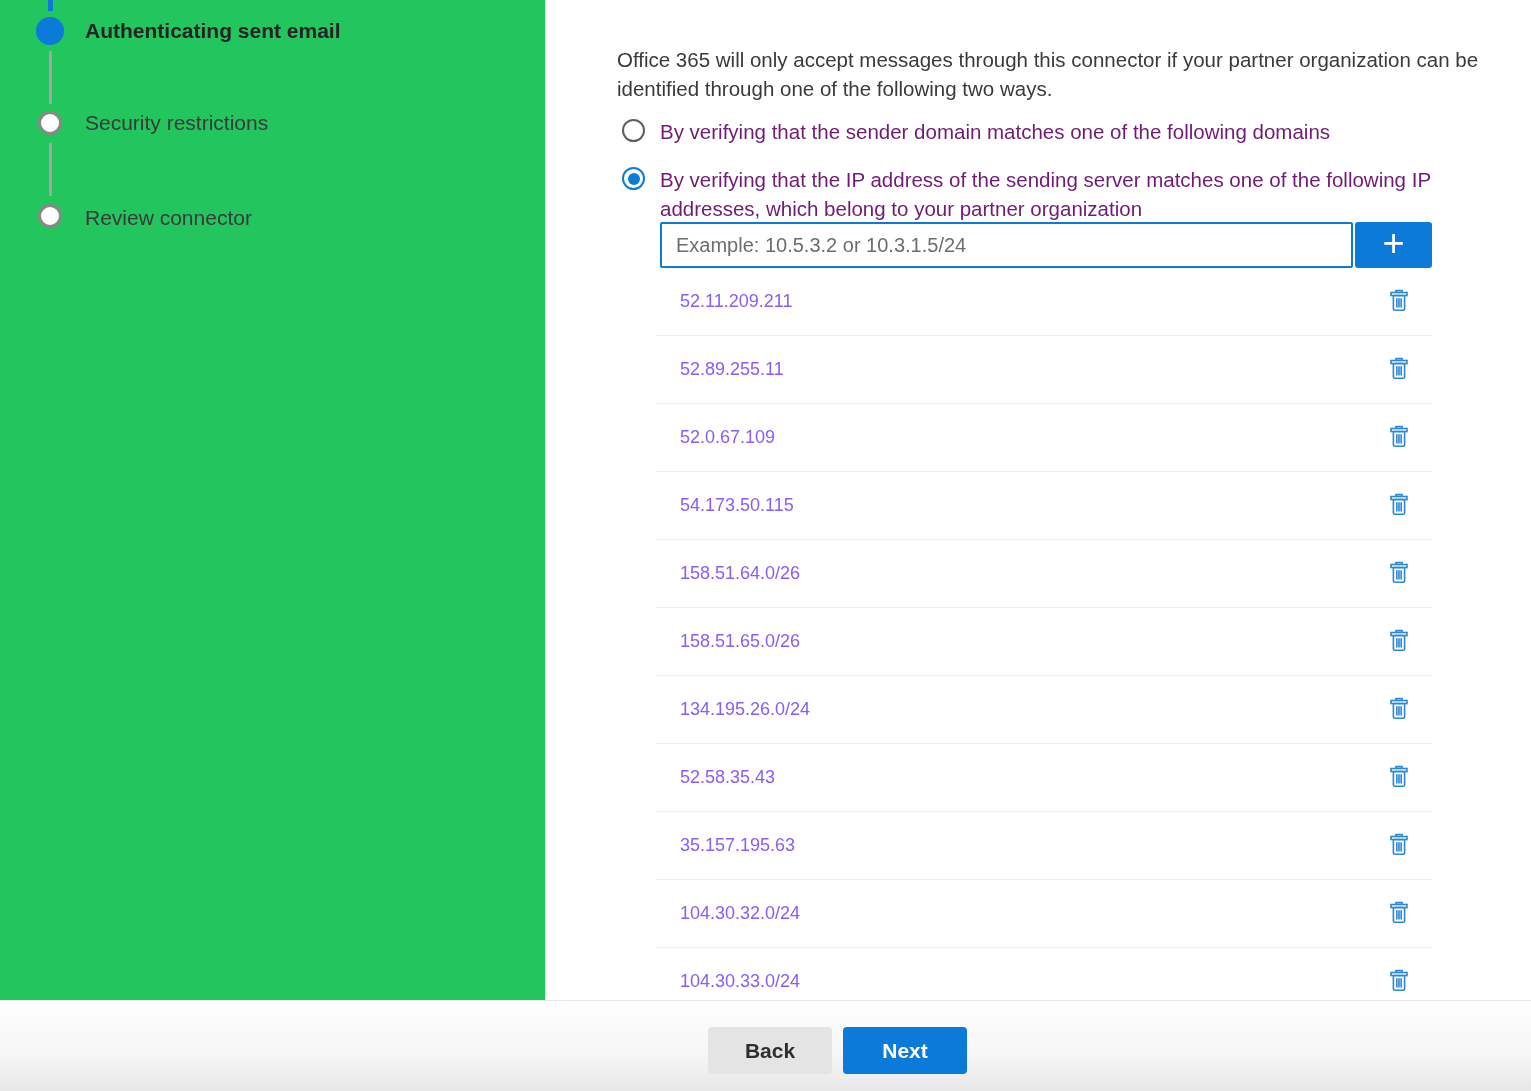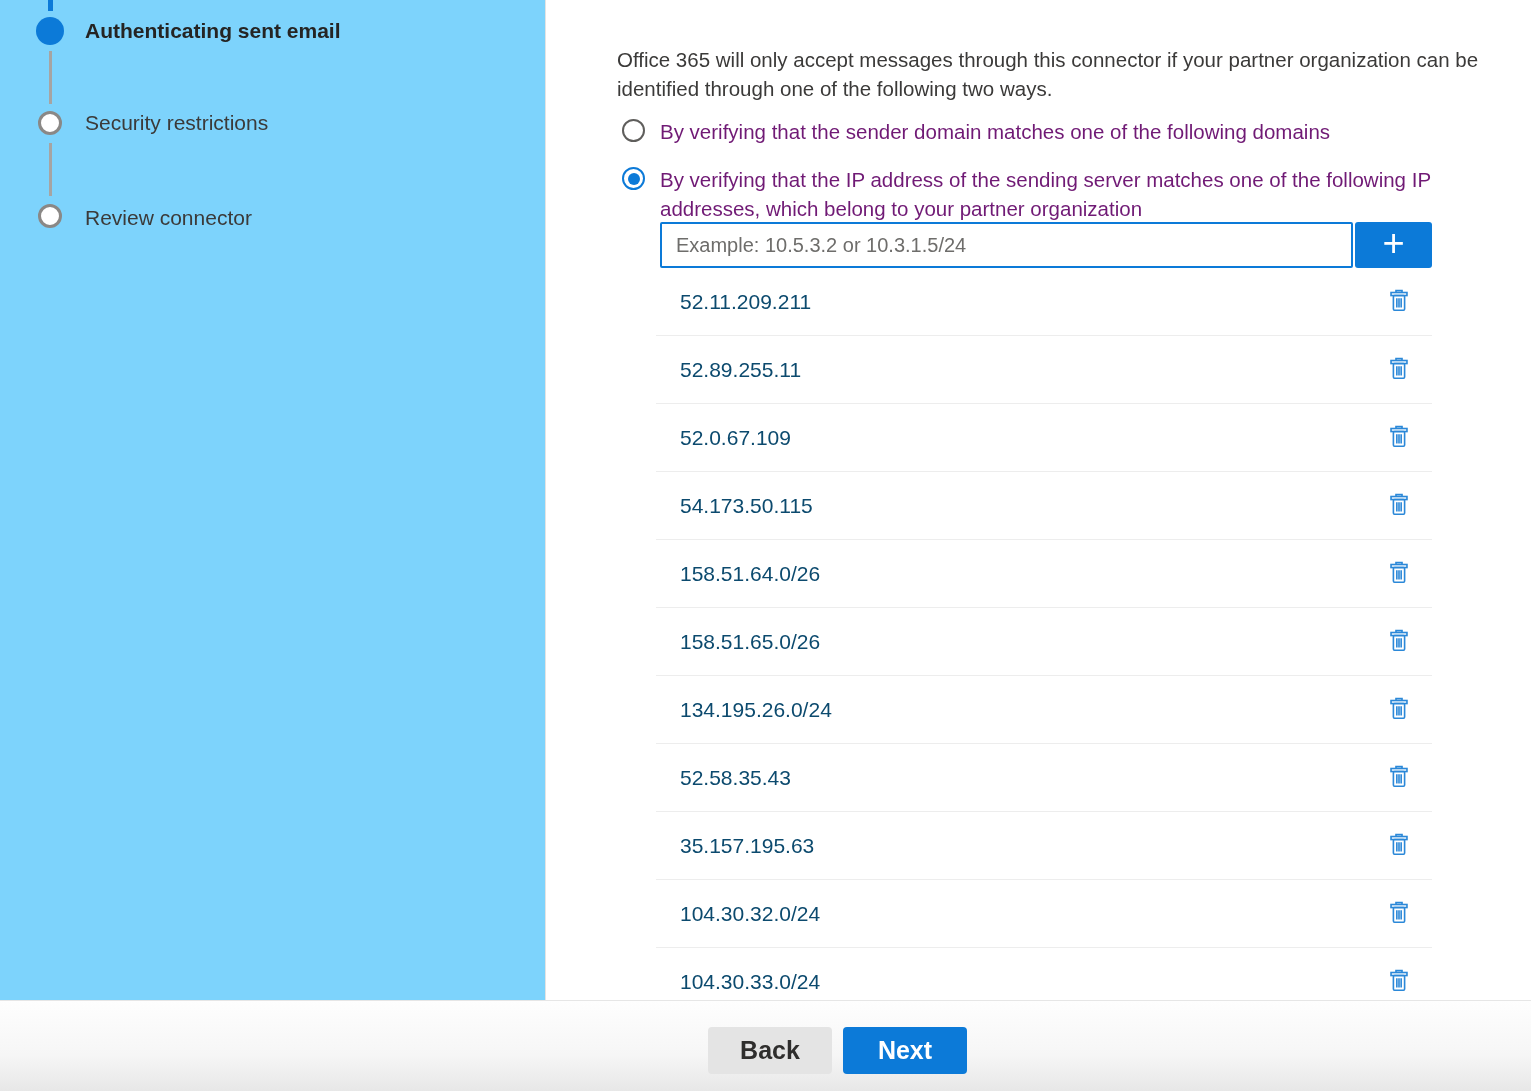--- a/index.html
+++ b/index.html
@@ -14,21 +14,21 @@
     height: 1091px;
     background: #ffffff;
     overflow: hidden;
   }
 
   
   .stepper-panel {
     position: absolute;
     left: 0; top: 0;
     width: 546px; height: 1000px;
-    background: #7dd3fc;
+    background: #22c55e;
     border-right: 1px solid #e3e3e3;
     text-decoration: underline;
   }
   .step-tail-top {
     position: absolute;
     left: 48px; top: 0;
     width: 5px; height: 11px;
     background: var(--accent);
   }
   .step-line {
@@ -155,22 +155,22 @@
   }
   .ip-row {
     height: 68px;
     display: flex;
     align-items: center;
     justify-content: space-between;
     padding: 0 18px 0 24px;
     border-bottom: 1px solid #ededed;
   }
   .ip-value {
-    font-size: 21px;
-    color: #0c4a6e;
+    font-size: 18px;
+    color: #8b5cf6;
   }
   .trash-btn {
     background: none;
     border: none;
     padding: 2px;
     cursor: pointer;
     display: flex; align-items: center; justify-content: center;
   }
 
   
@@ -185,21 +185,21 @@
     position: absolute;
     left: 708px; top: 26px;
     display: flex;
     gap: 11px;
   }
   .btn {
     width: 124px; height: 47px;
     border: none;
     border-radius: 4px;
     font-family: "Liberation Sans", "DejaVu Sans", sans-serif;
-    font-size: 25px;
+    font-size: 21px;
     font-weight: 600;
     cursor: pointer;
   }
   .btn.back { background: #e4e4e4; color: #2f2e2d; }
   .btn.next { background: var(--accent); color: #ffffff; }
 </style>
 </head>
 <body>
 
 <div class="screen">

